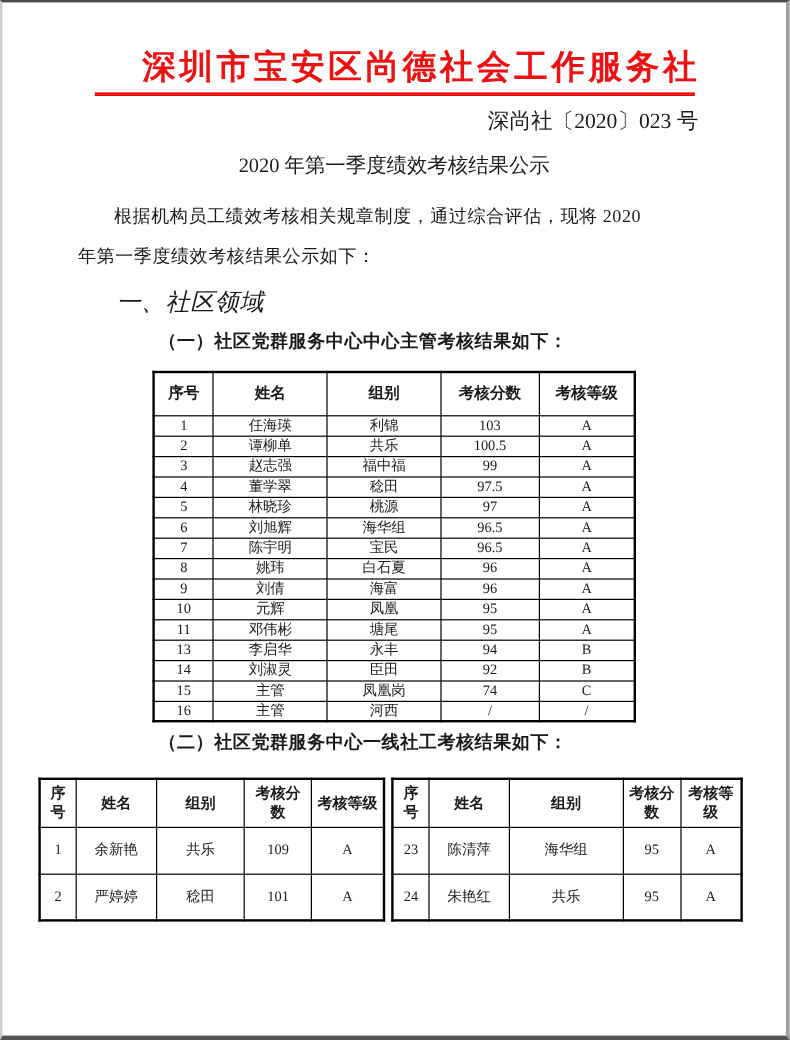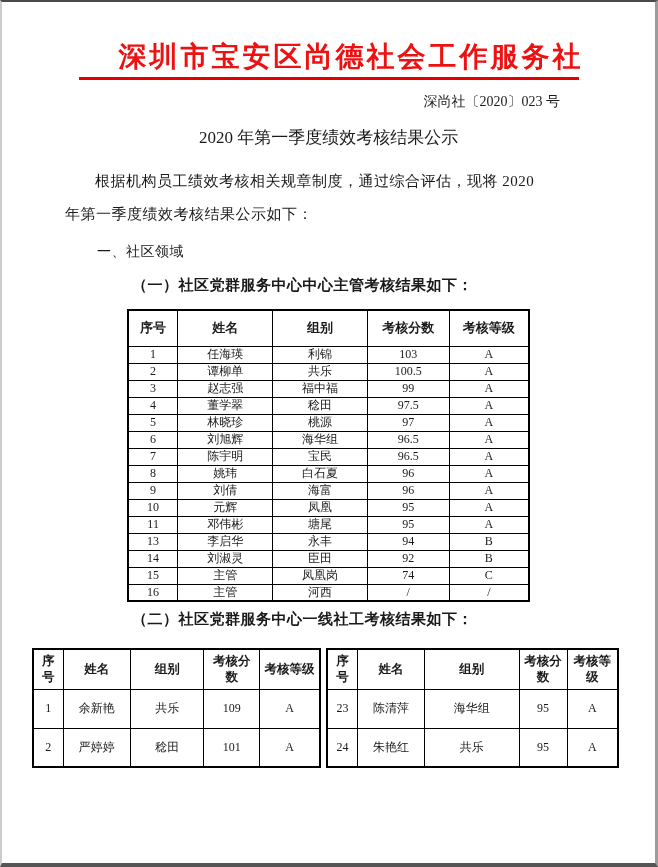--- a/index.html
+++ b/index.html
@@ -29,43 +29,44 @@
   .red-rule {
     width: 500px;
     margin: 3px auto 0 auto;
     height: 2px;
     border-top: 2px solid #e60000;
     border-bottom: 1px solid #e60000;
   }
   .doc-number {
     margin-top: 13px;
     text-align: right;
-    padding-right: 95px;
-    font-size: 14px;
+    padding-right: 73px;
+    font-size: 18px;
     line-height: 17px;
   }
   .main-title {
     margin-top: 17px;
     text-align: center;
     font-size: 17px;
     font-weight: normal;
     line-height: 21px;
   }
   .paragraph {
     margin: 17px 62px 0 63px;
     font-size: 15px;
     line-height: 33px;
     letter-spacing: 0.5px;
   }
   .paragraph .line1 { text-indent: 2em; }
   .section-heading {
     margin: 5px 0 0 95px;
-    font-size: 14px;
+    font-size: 20px;
     line-height: 32px;
     letter-spacing: 0.5px;
+    font-style: italic;
   }
   .subsection-heading {
     margin: 1px 0 0 130px;
     font-size: 15px;
     line-height: 32px;
     letter-spacing: 0.5px;
     font-weight: bold;
   }
   table {
     border-collapse: collapse;

